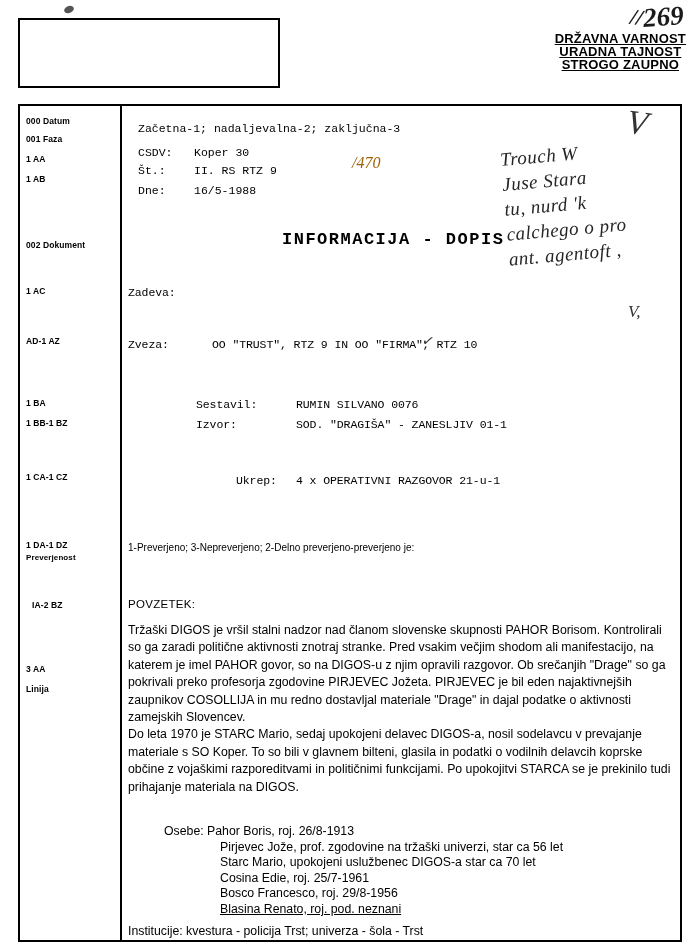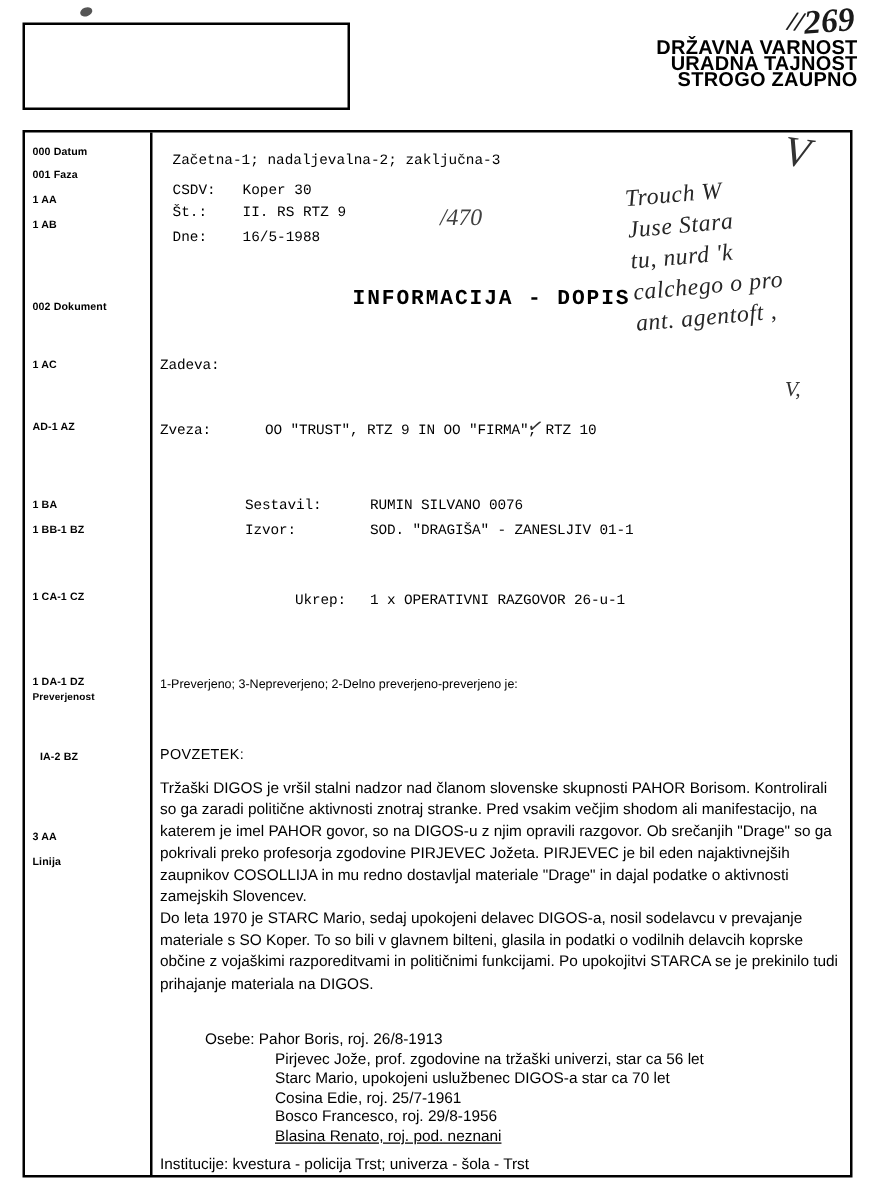--- a/index.html
+++ b/index.html
@@ -41,25 +41,26 @@
     background: #555;
     border-radius: 50%;
     transform: rotate(-20deg);
   }
 
   
   .classification {
     position: absolute;
     right: 14px;
     top: 32px;
-    text-align: right;
-    font-size: 16px;
+    text-align: center;
+    font-size: 13px;
     font-weight: bold;
     line-height: 13px;
     letter-spacing: 0.2px;
+    text-decoration: underline;
   }
   .hand-num {
     position: absolute;
     right: 16px;
     top: 2px;
     font-family: "Liberation Serif", serif;
     font-size: 27px;
     font-style: italic;
     font-weight: bold;
     color: #1a1a1a;
@@ -216,25 +217,25 @@
     left: 300px;
     top: 226px;
     font-family: "Liberation Serif", serif;
     font-size: 15px;
     color: #333;
     transform: rotate(12deg);
   }
   .hand-470 {
     position: absolute;
     left: 230px;
-    top: 58px;
-    font-family: "Liberation Serif", serif;
-    font-style: italic;
-    font-size: 19px;
-    color: #404040;
+    top: 48px;
+    font-family: "Liberation Serif", serif;
+    font-style: italic;
+    font-size: 16px;
+    color: #a16207;
   }
 </style>
 </head>
 <body>
 
 <div class="page">
 
   <div class="top-box"></div>
   <div class="top-smudge"></div>
 
@@ -288,21 +289,21 @@
       <div class="abs mono" style="left:6px; top:232px;">Zveza:</div>
       <div class="abs mono" style="left:90px; top:232px;">OO "TRUST", RTZ 9 IN OO "FIRMA", RTZ 10</div>
 
       <div class="abs mono" style="left:74px; top:292px;">Sestavil:</div>
       <div class="abs mono" style="left:174px; top:292px;">RUMIN SILVANO 0076</div>
 
       <div class="abs mono" style="left:74px; top:312px;">Izvor:</div>
       <div class="abs mono" style="left:174px; top:312px;">SOD. "DRAGIŠA" - ZANESLJIV 01-1</div>
 
       <div class="abs mono" style="left:74px; top:368px;margin-left:40px;">Ukrep:</div>
-      <div class="abs mono" style="left:174px; top:368px;">1 x OPERATIVNI RAZGOVOR 26-u-1</div>
+      <div class="abs mono" style="left:174px; top:368px;">4 x OPERATIVNI RAZGOVOR 21-u-1</div>
 
       <div class="abs sans-small" style="left:6px; top:436px;">1-Preverjeno; 3-Nepreverjeno; 2-Delno preverjeno-preverjeno je:</div>
 
       <div class="povzetek">POVZETEK:</div>
 
       <div class="para">
         <p>Tržaški DIGOS je vršil stalni nadzor nad članom slovenske skupnosti PAHOR Borisom. Kontrolirali so ga zaradi politične aktivnosti znotraj stranke. Pred vsakim večjim shodom ali manifestacijo, na katerem je imel PAHOR govor, so na DIGOS-u z njim opravili razgovor. Ob srečanjih "Drage" so ga pokrivali preko profesorja zgodovine PIRJEVEC Jožeta. PIRJEVEC je bil eden najaktivnejših zaupnikov COSOLLIJA in mu redno dostavljal materiale "Drage" in dajal podatke o aktivnosti zamejskih Slovencev.</p>
         <p>Do leta 1970 je STARC Mario, sedaj upokojeni delavec DIGOS-a, nosil sodelavcu v prevajanje materiale s SO Koper. To so bili v glavnem bilteni, glasila in podatki o vodilnih delavcih koprske občine z vojaškimi razporeditvami in političnimi funkcijami. Po upokojitvi STARCA se je prekinilo tudi prihajanje materiala na DIGOS.</p>
       </div>
 

